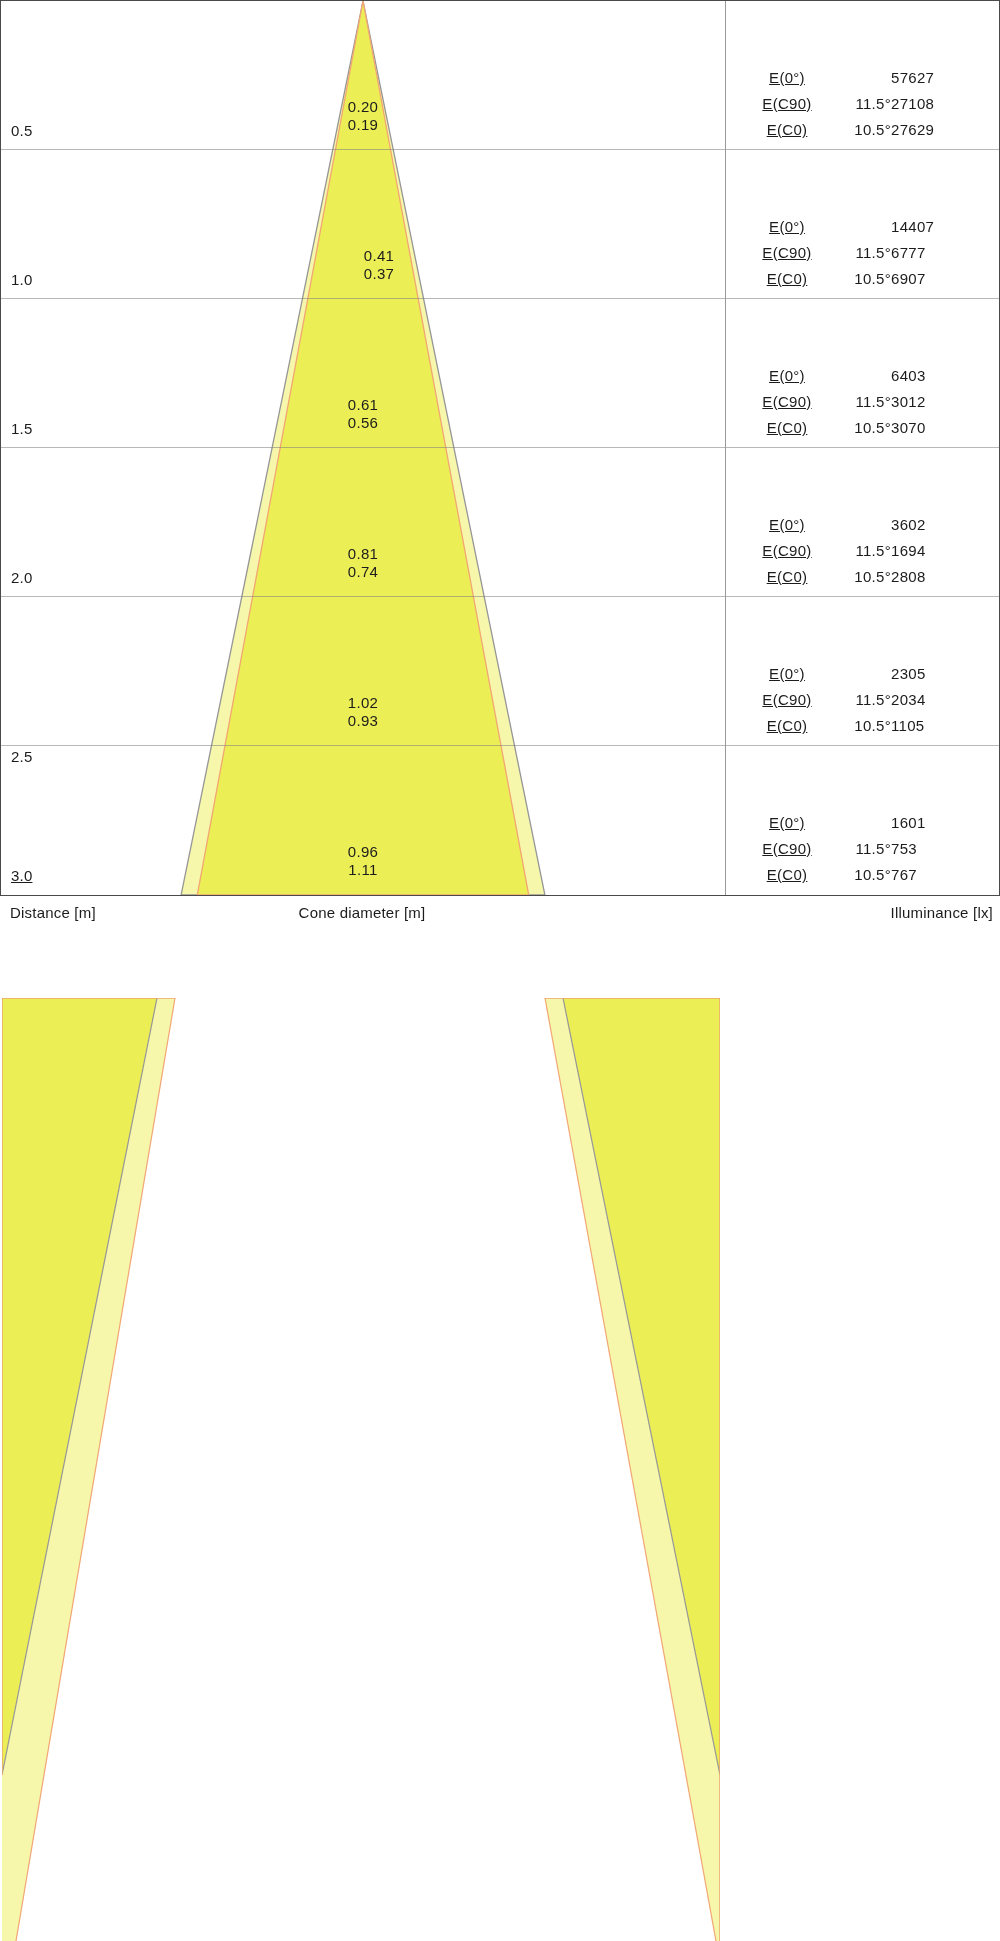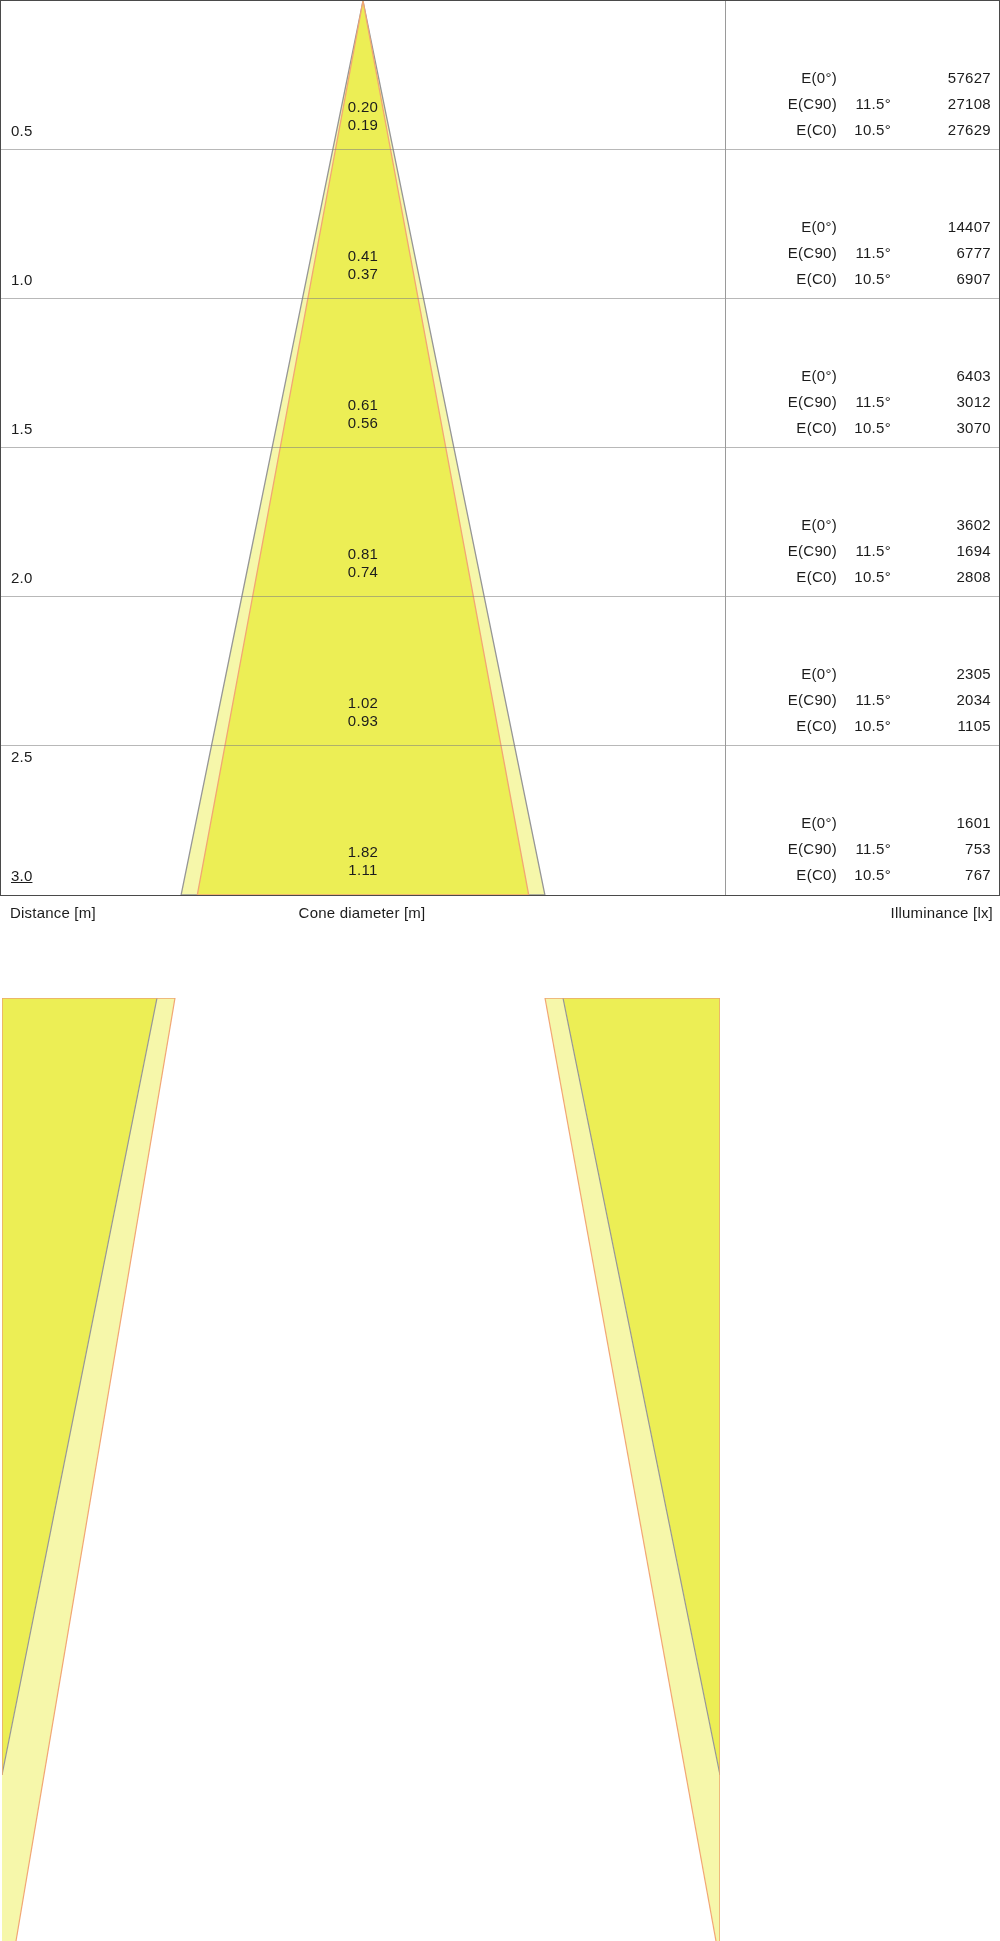--- a/index.html
+++ b/index.html
@@ -15,23 +15,23 @@
   #cone-svg{position:absolute;left:0;top:0;}
   .row-line{position:absolute;left:0;width:100%;height:1px;background:rgba(120,120,120,0.55);}
   #v-divider{position:absolute;top:0;width:1px;height:894px;background:#9a9a9a;}
   .distance-label{position:absolute;left:10px;font-size:15px;letter-spacing:.2px;}
   .cone-values{
     position:absolute;transform:translateX(-50%);text-align:center;
     font-size:15px;line-height:18px;letter-spacing:.3px;white-space:nowrap;
   }
   .e-block{position:absolute;left:736px;width:254px;font-size:15px;letter-spacing:.3px;}
   .e-line{display:flex;height:26px;line-height:26px;}
-  .e-label{width:100px;text-align:right;}
+  .e-label{width:100px;text-align:center;text-decoration:underline;}
   .e-angle{width:54px;text-align:right;}
-  .e-value{flex:1;text-align:right;}
+  .e-value{flex:1;text-align:left;}
   
   .footer-label{position:absolute;top:904px;font-size:15px;letter-spacing:.2px;white-space:nowrap;}
   #footer-distance{left:10px;}
   #footer-cone{left:362px;transform:translateX(-50%);}
   #footer-illuminance{right:7px;text-align:left;}
   
   #legend{position:absolute;left:12px;top:941px;}
   .legend-item{display:flex;align-items:center;height:25px;}
   .legend-swatch{width:48px;height:3px;margin-right:12px;flex:0 0 auto;}
   .legend-text{font-size:15px;letter-spacing:.2px;white-space:nowrap;}
@@ -70,21 +70,21 @@
       <div class="e-line">
         <span class="e-label">E(C0)</span>
         <span class="e-angle">10.5°</span>
         <span class="e-value">27629</span>
       </div>
     </div>
   </div>
 <div class="row-line" style="top: 297px; background: rgba(125, 125, 125, 0.55);"></div>
   <div>
     <div class="distance-label" style="top: 270px;">1.0</div>
-    <div class="cone-values" style="left: 362px; top: 246px;">
+    <div class="cone-values" style="left: 378px; top: 246px;">
       <div>0.41</div>
       <div>0.37</div>
     </div>
     <div class="e-block" style="top: 213px;">
       <div class="e-line">
         <span class="e-label">E(0°)</span>
         <span class="e-angle"></span>
         <span class="e-value">14407</span>
       </div>
       <div class="e-line">
@@ -171,21 +171,21 @@
         <span class="e-label">E(C0)</span>
         <span class="e-angle">10.5°</span>
         <span class="e-value">1105</span>
       </div>
     </div>
   </div>
 
   <div>
     <div class="distance-label" style="top: 866px; text-decoration: underline;">3.0</div>
     <div class="cone-values" style="left: 362px; top: 842px;">
-      <div>1.82</div>
+      <div>0.96</div>
       <div>1.11</div>
     </div>
     <div class="e-block" style="top: 809px;">
       <div class="e-line">
         <span class="e-label">E(0°)</span>
         <span class="e-angle"></span>
         <span class="e-value">1601</span>
       </div>
       <div class="e-line">
         <span class="e-label">E(C90)</span>

